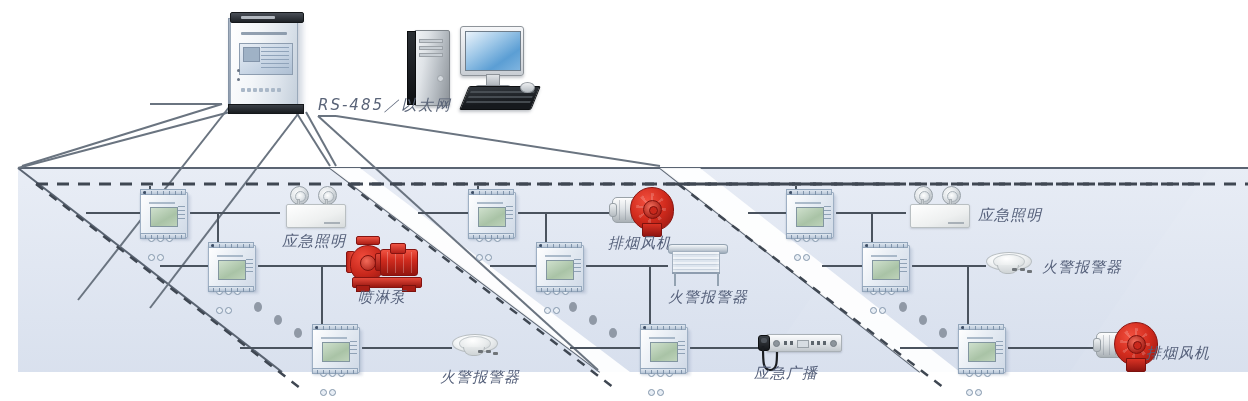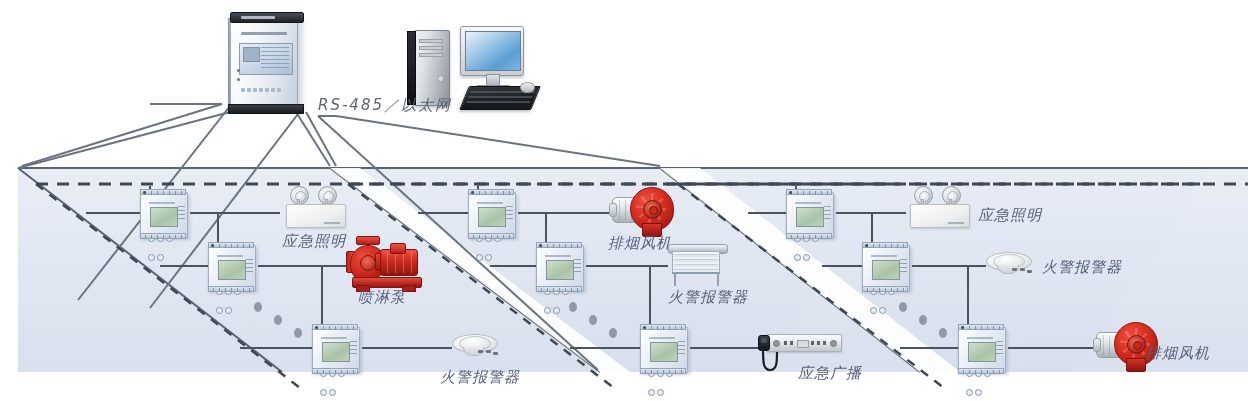--- a/index.html
+++ b/index.html
@@ -768,21 +768,21 @@
       <div class="sw" style="left:44px"></div>
       <div class="sw" style="left:50px"></div>
       <div class="sw" style="left:56px"></div>
       <div class="knob" style="left:63px"></div>
     </div>
     <div class="mic"></div>
     <svg width="34" height="30" viewBox="0 0 34 30">
       <path d="M5 0 C5 16 5 24 12 24 C19 24 19 16 19 6" fill="none" stroke="#1a1d21" stroke-width="2.2"></path>
     </svg>
   </div>
-  <div class="lbl" style="left:798px;top:364px;text-align:center;">应急广播</div>
+  <div class="lbl" style="left:754px;top:364px;text-align:center;">应急广播</div>
 
   <div class="dev ctrl" style="left:784px;top:189px;">
     <div class="shadow"></div>
     <div class="body">
       <div class="lcd"></div>
         <div class="brand"></div>
       <div class="sidetags">
           <i></i>
           <i></i>
           <i></i>

